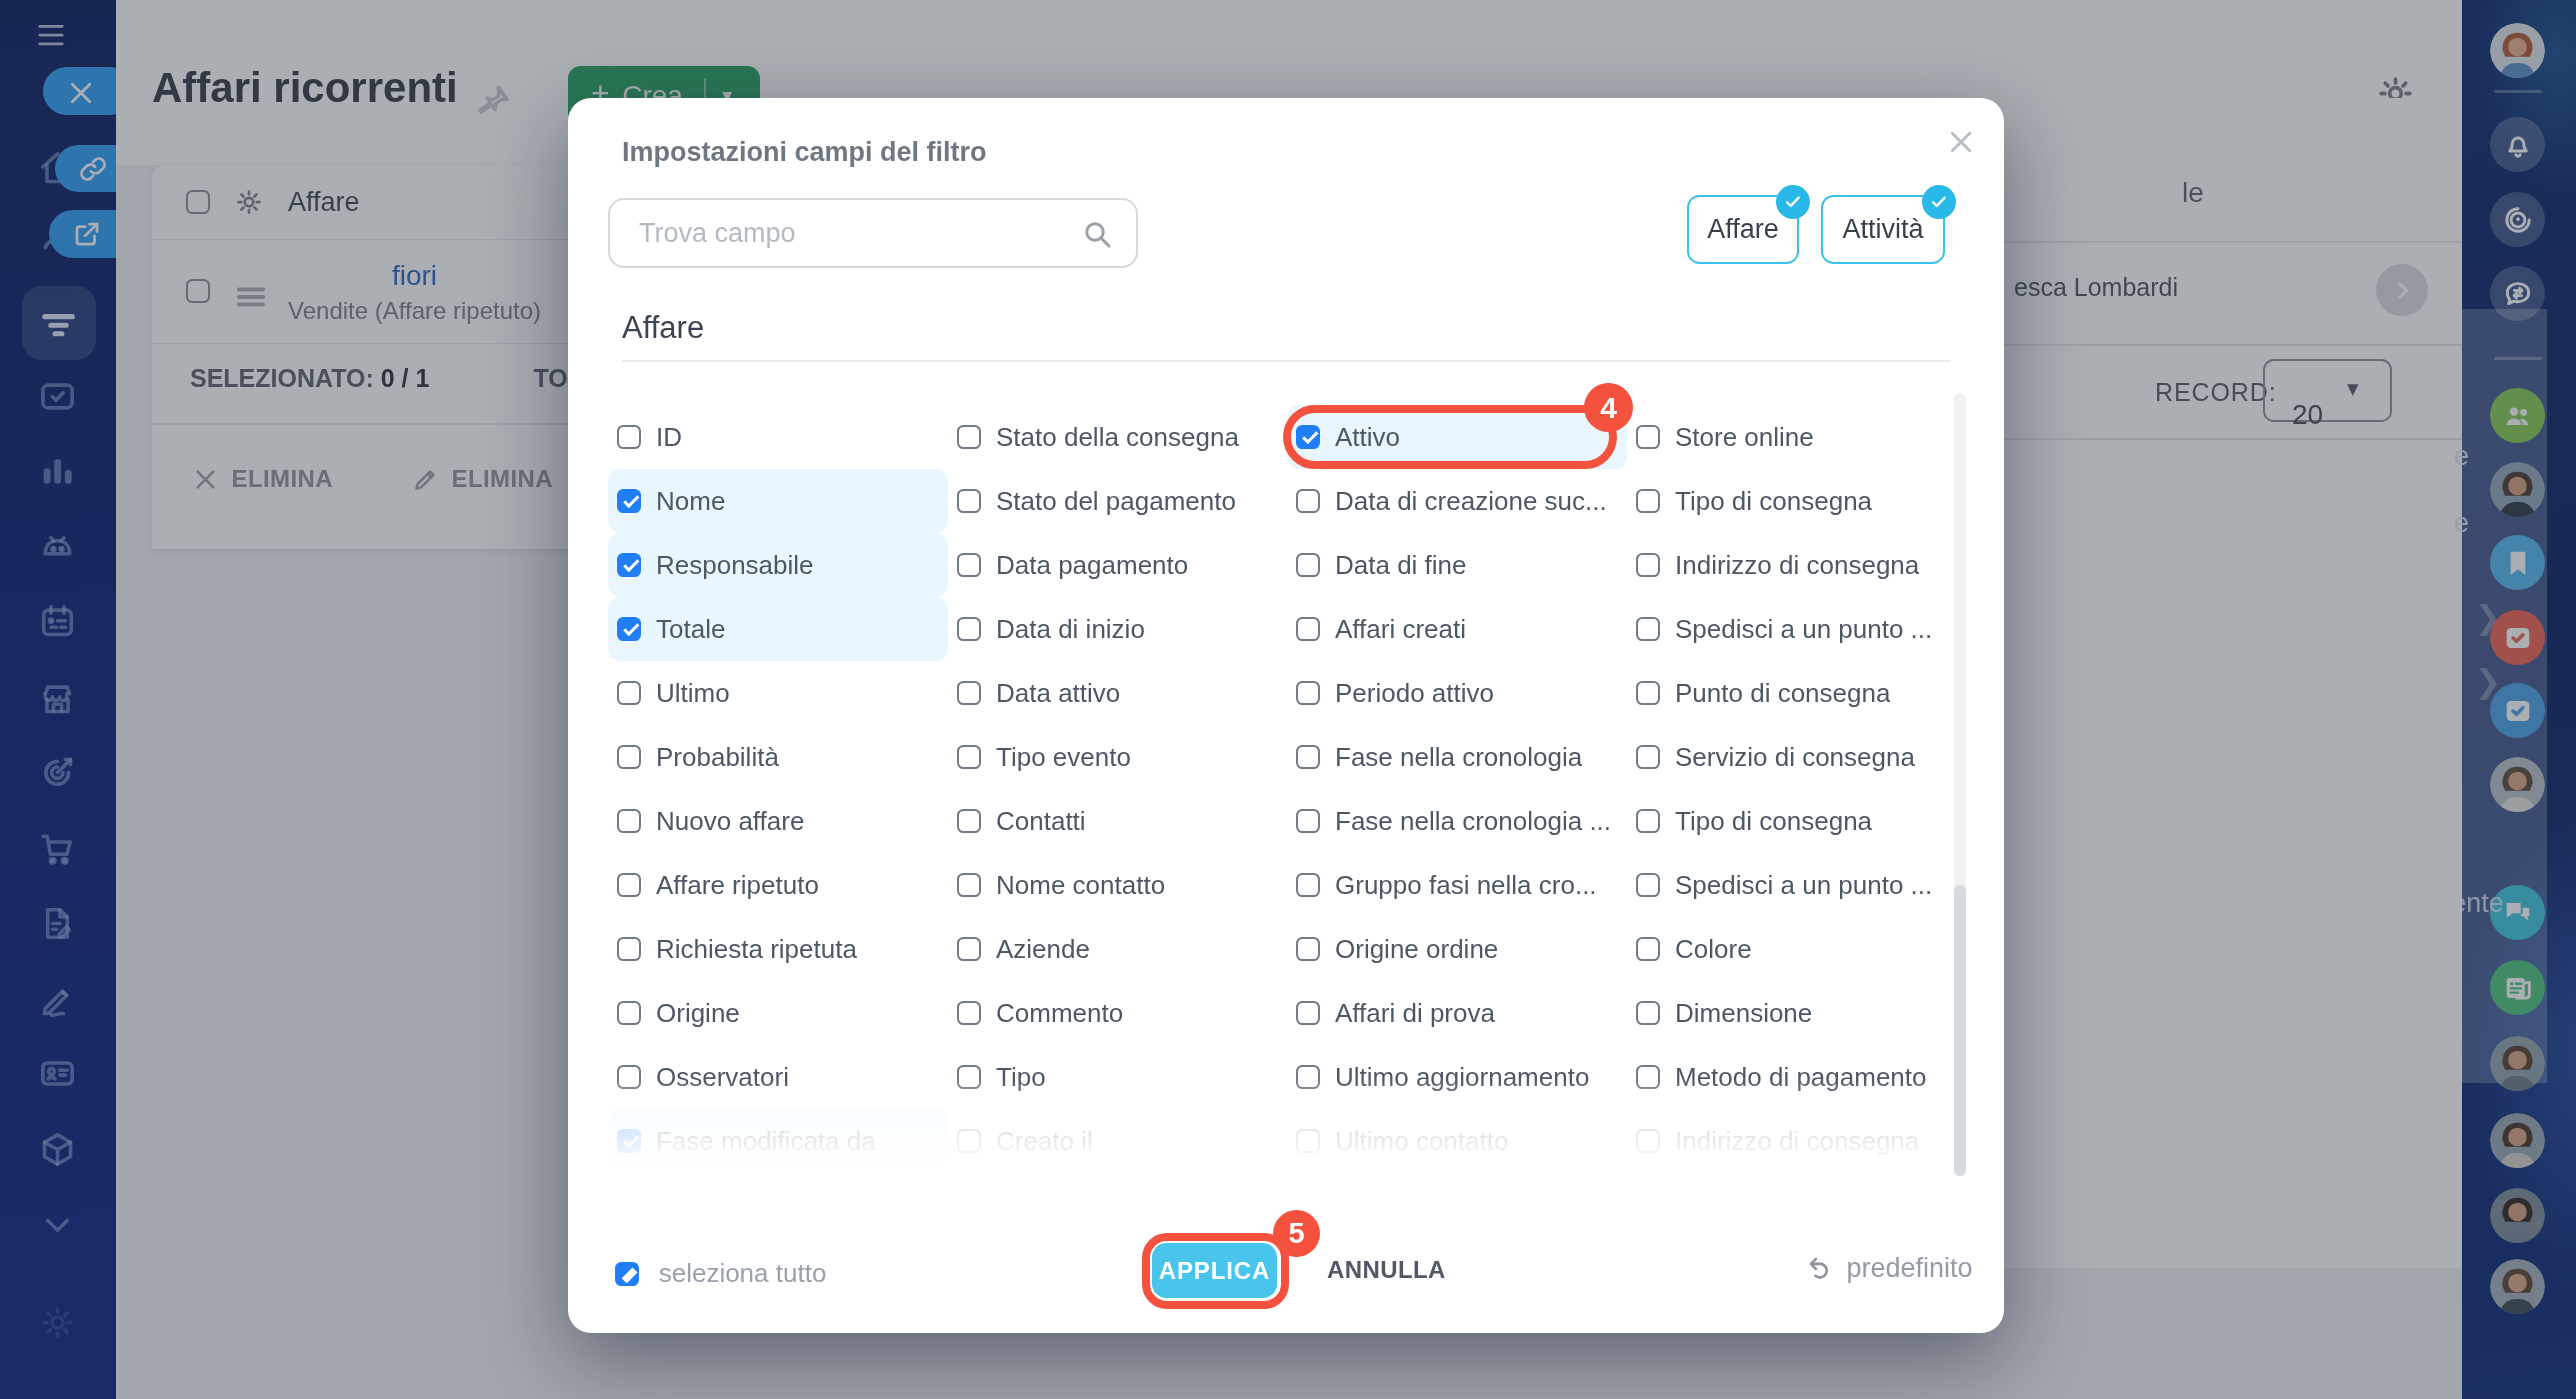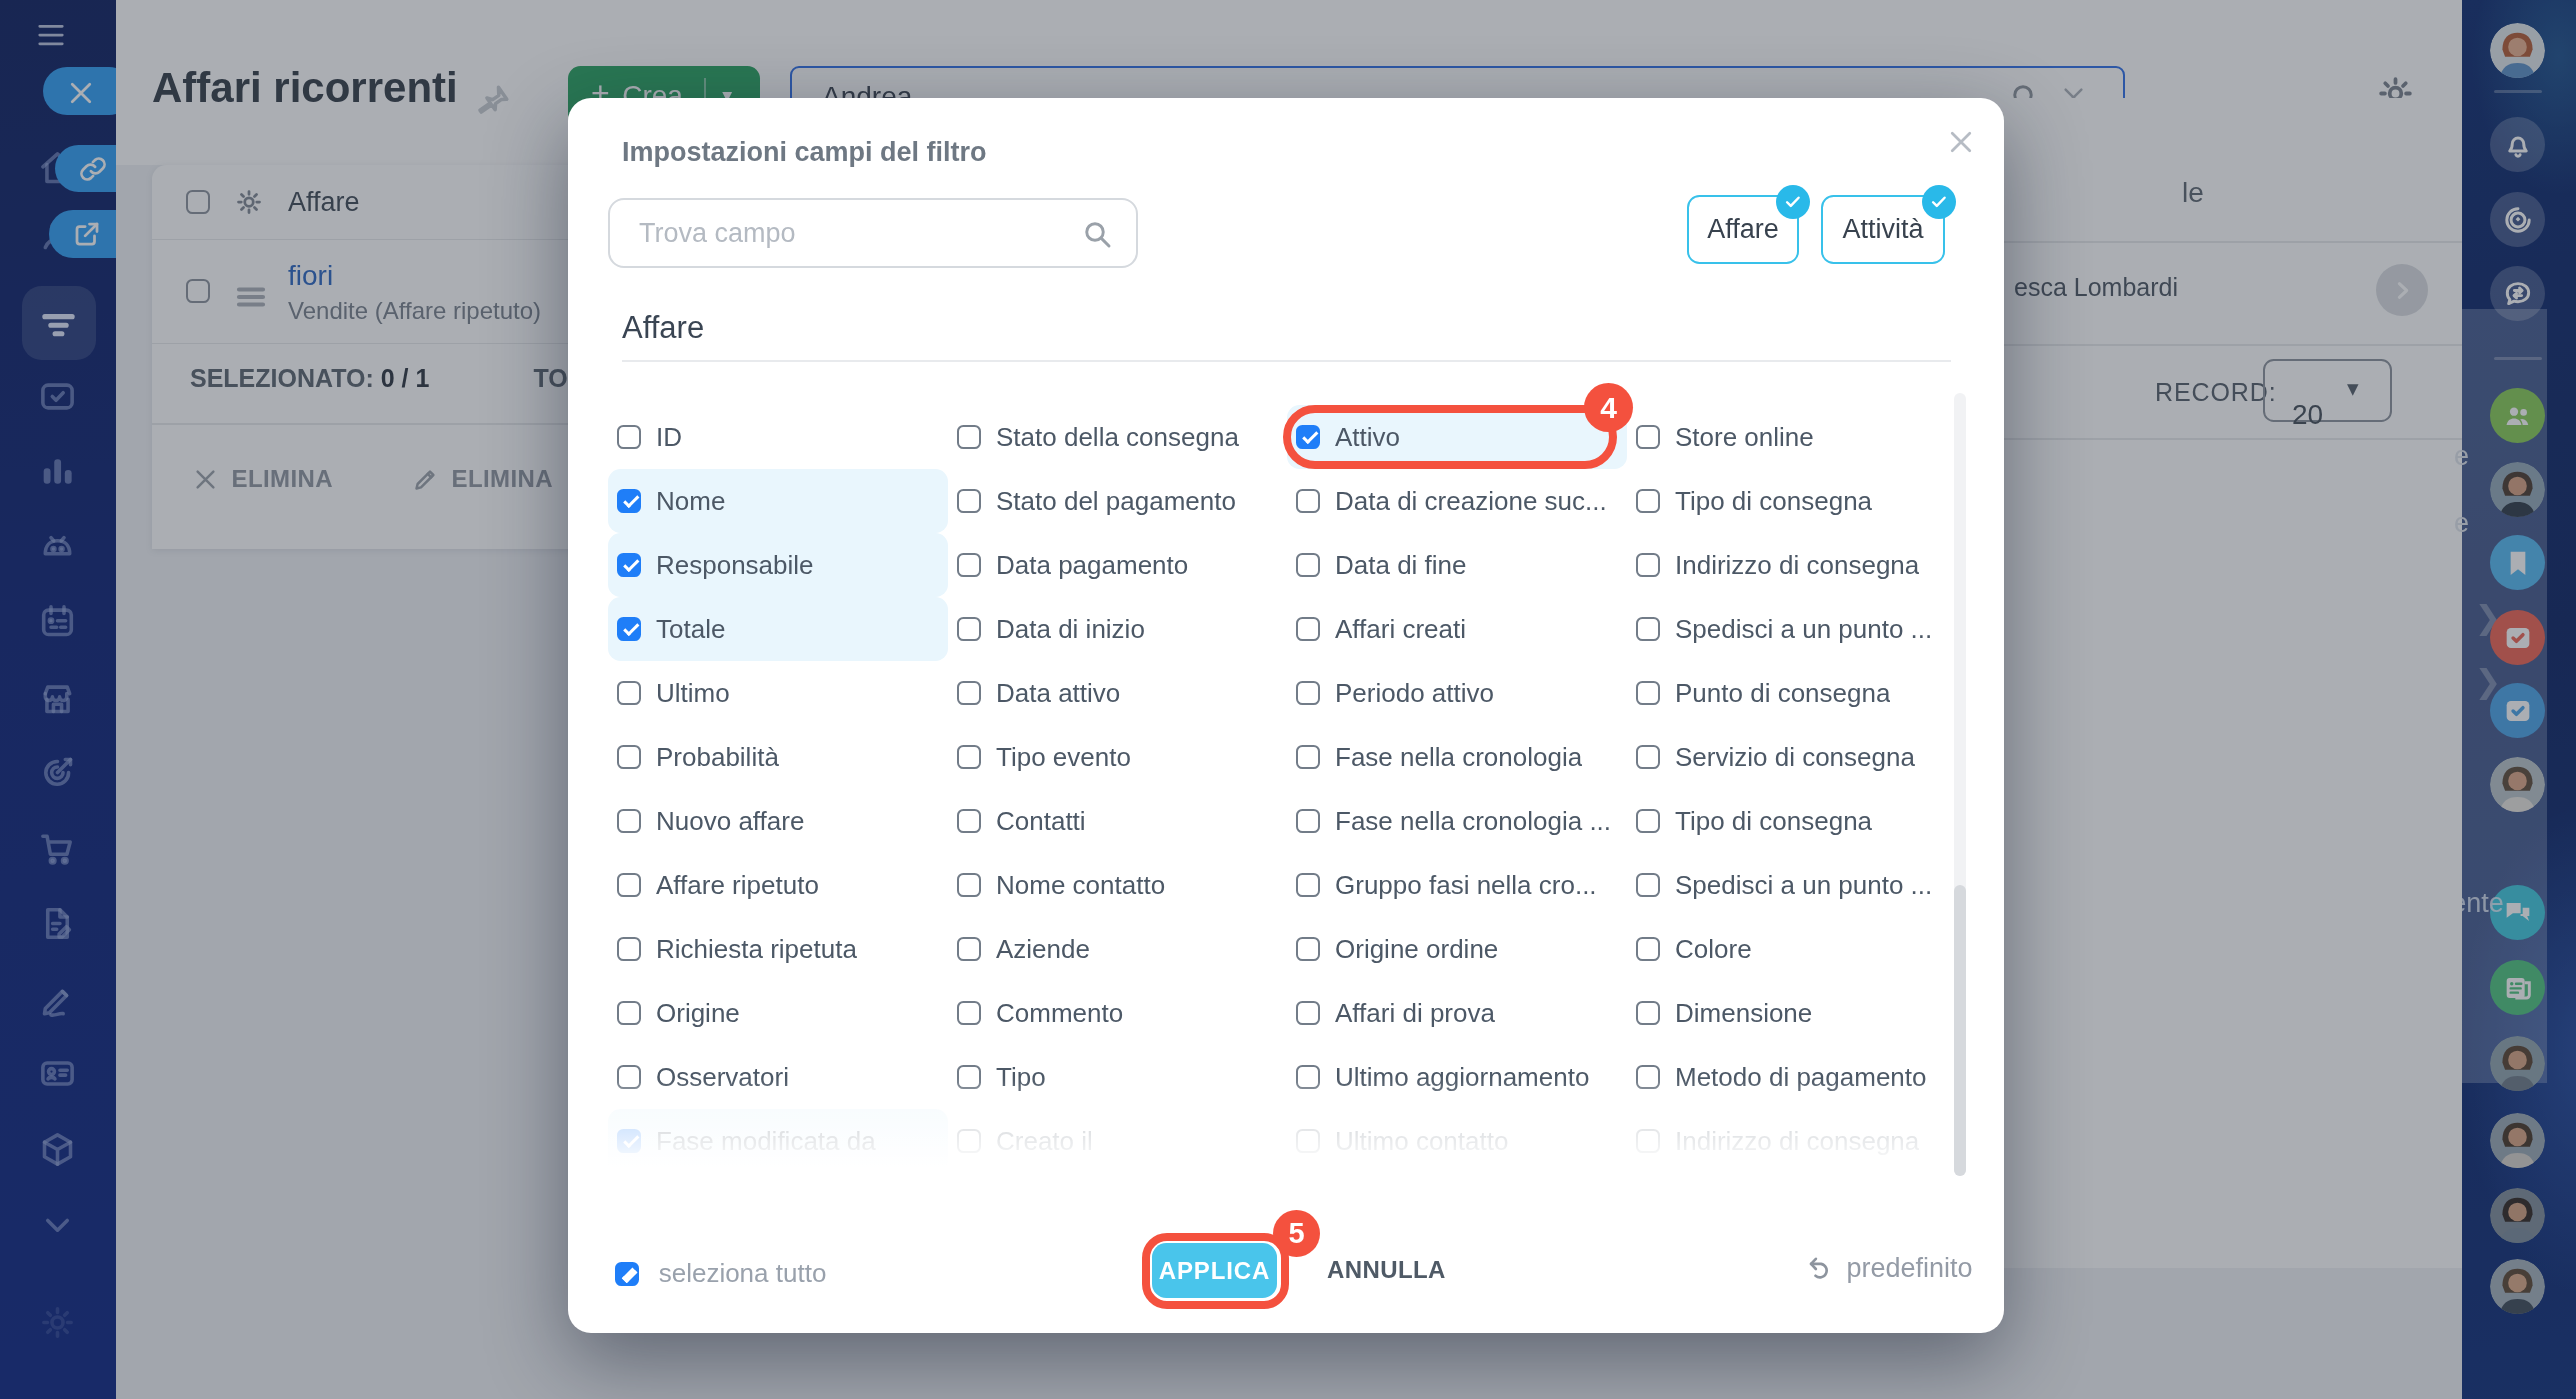--- a/index.html
+++ b/index.html
@@ -125,34 +125,20 @@
           <svg viewBox="0 0 24 24" fill="none" stroke="currentColor" stroke-width="2.2" stroke-linecap="round" stroke-linejoin="round">
             <path d="M14 3.5l6.5 6.5-3.2.7-3.3 3.3.4 3.8-2.7-2.7L6 20.8l-1-1 5.7-5.7-2.7-2.7 3.8.4 3.3-3.3z"></path>
           </svg>
         </span>
       <div id="crea-btn">
         <span class="plus">+</span>
         <span>Crea</span>
         <span class="vdiv"></span>
         <span class="caret">▾</span>
       </div>
-      <div id="top-search">
-        <span class="q">Andrea</span>
-        <span class="mag">
-            <svg viewBox="0 0 24 24" fill="none" stroke="currentColor" stroke-width="2.2" stroke-linecap="round" stroke-linejoin="round">
-              <circle cx="10.5" cy="10.5" r="6.2"></circle>
-              <path d="M15.3 15.3L21 21"></path>
-            </svg>
-          </span>
-        <span class="clr">
-            <svg viewBox="0 0 24 24" fill="none" stroke="currentColor" stroke-width="2.2" stroke-linecap="round" stroke-linejoin="round">
-              <path d="M5 5l14 14M19 5L5 19"></path>
-            </svg>
-          </span>
-      </div>
       <span id="hdr-gear">
           <svg viewBox="0 0 24 24" fill="none" stroke="currentColor" stroke-width="2.2" stroke-linecap="round" stroke-linejoin="round">
             <circle cx="12" cy="12" r="3.4"></circle>
             <path d="M12 5.8V3.6M12 20.4v-2.2M18.2 12h2.2M3.6 12h2.2M16.4 7.6L18 6M6 18l1.6-1.6M16.4 16.4L18 18M6 6l1.6 1.6"></path>
           </svg>
         </span>
     </div>
 
     <div id="table-card">
       <div class="t-row" style="top:0;height:75px;">
@@ -165,21 +151,21 @@
           </span>
         <span class="abs" style="left:136px;top:21.5px;font-size:27px;color:#3f4a56;">Affare</span>
       </div>
       <div class="t-row" style="top:75px;height:104px;">
         <span class="cbx abs" style="left:34px;top:39px;"></span>
         <span class="drag abs" style="left:81px;top:39px;">
             <svg viewBox="0 0 24 24" fill="none" stroke="currentColor" stroke-width="2.2" stroke-linecap="round" stroke-linejoin="round">
               <path d="M4 7h16M4 12h16M4 17h16" stroke-width="2.8"></path>
             </svg>
           </span>
-        <div class="abs" style="left:136px;top:19.7px;">
+        <div class="abs" style="left:136px;top:19.7px;text-align:center;">
           <div id="deal-link">fiori</div>
           <div id="deal-sub">Vendite (Affare ripetuto)</div>
         </div>
       </div>
       <div id="foot-line">
         <span>SELEZIONATO:</span>
         <span style="color:#2c3540;">0 / 1</span>
         <span style="margin-left:97px;">TOTALE:</span>
         <span style="color:#2b66c2;">MO</span>
       </div>

